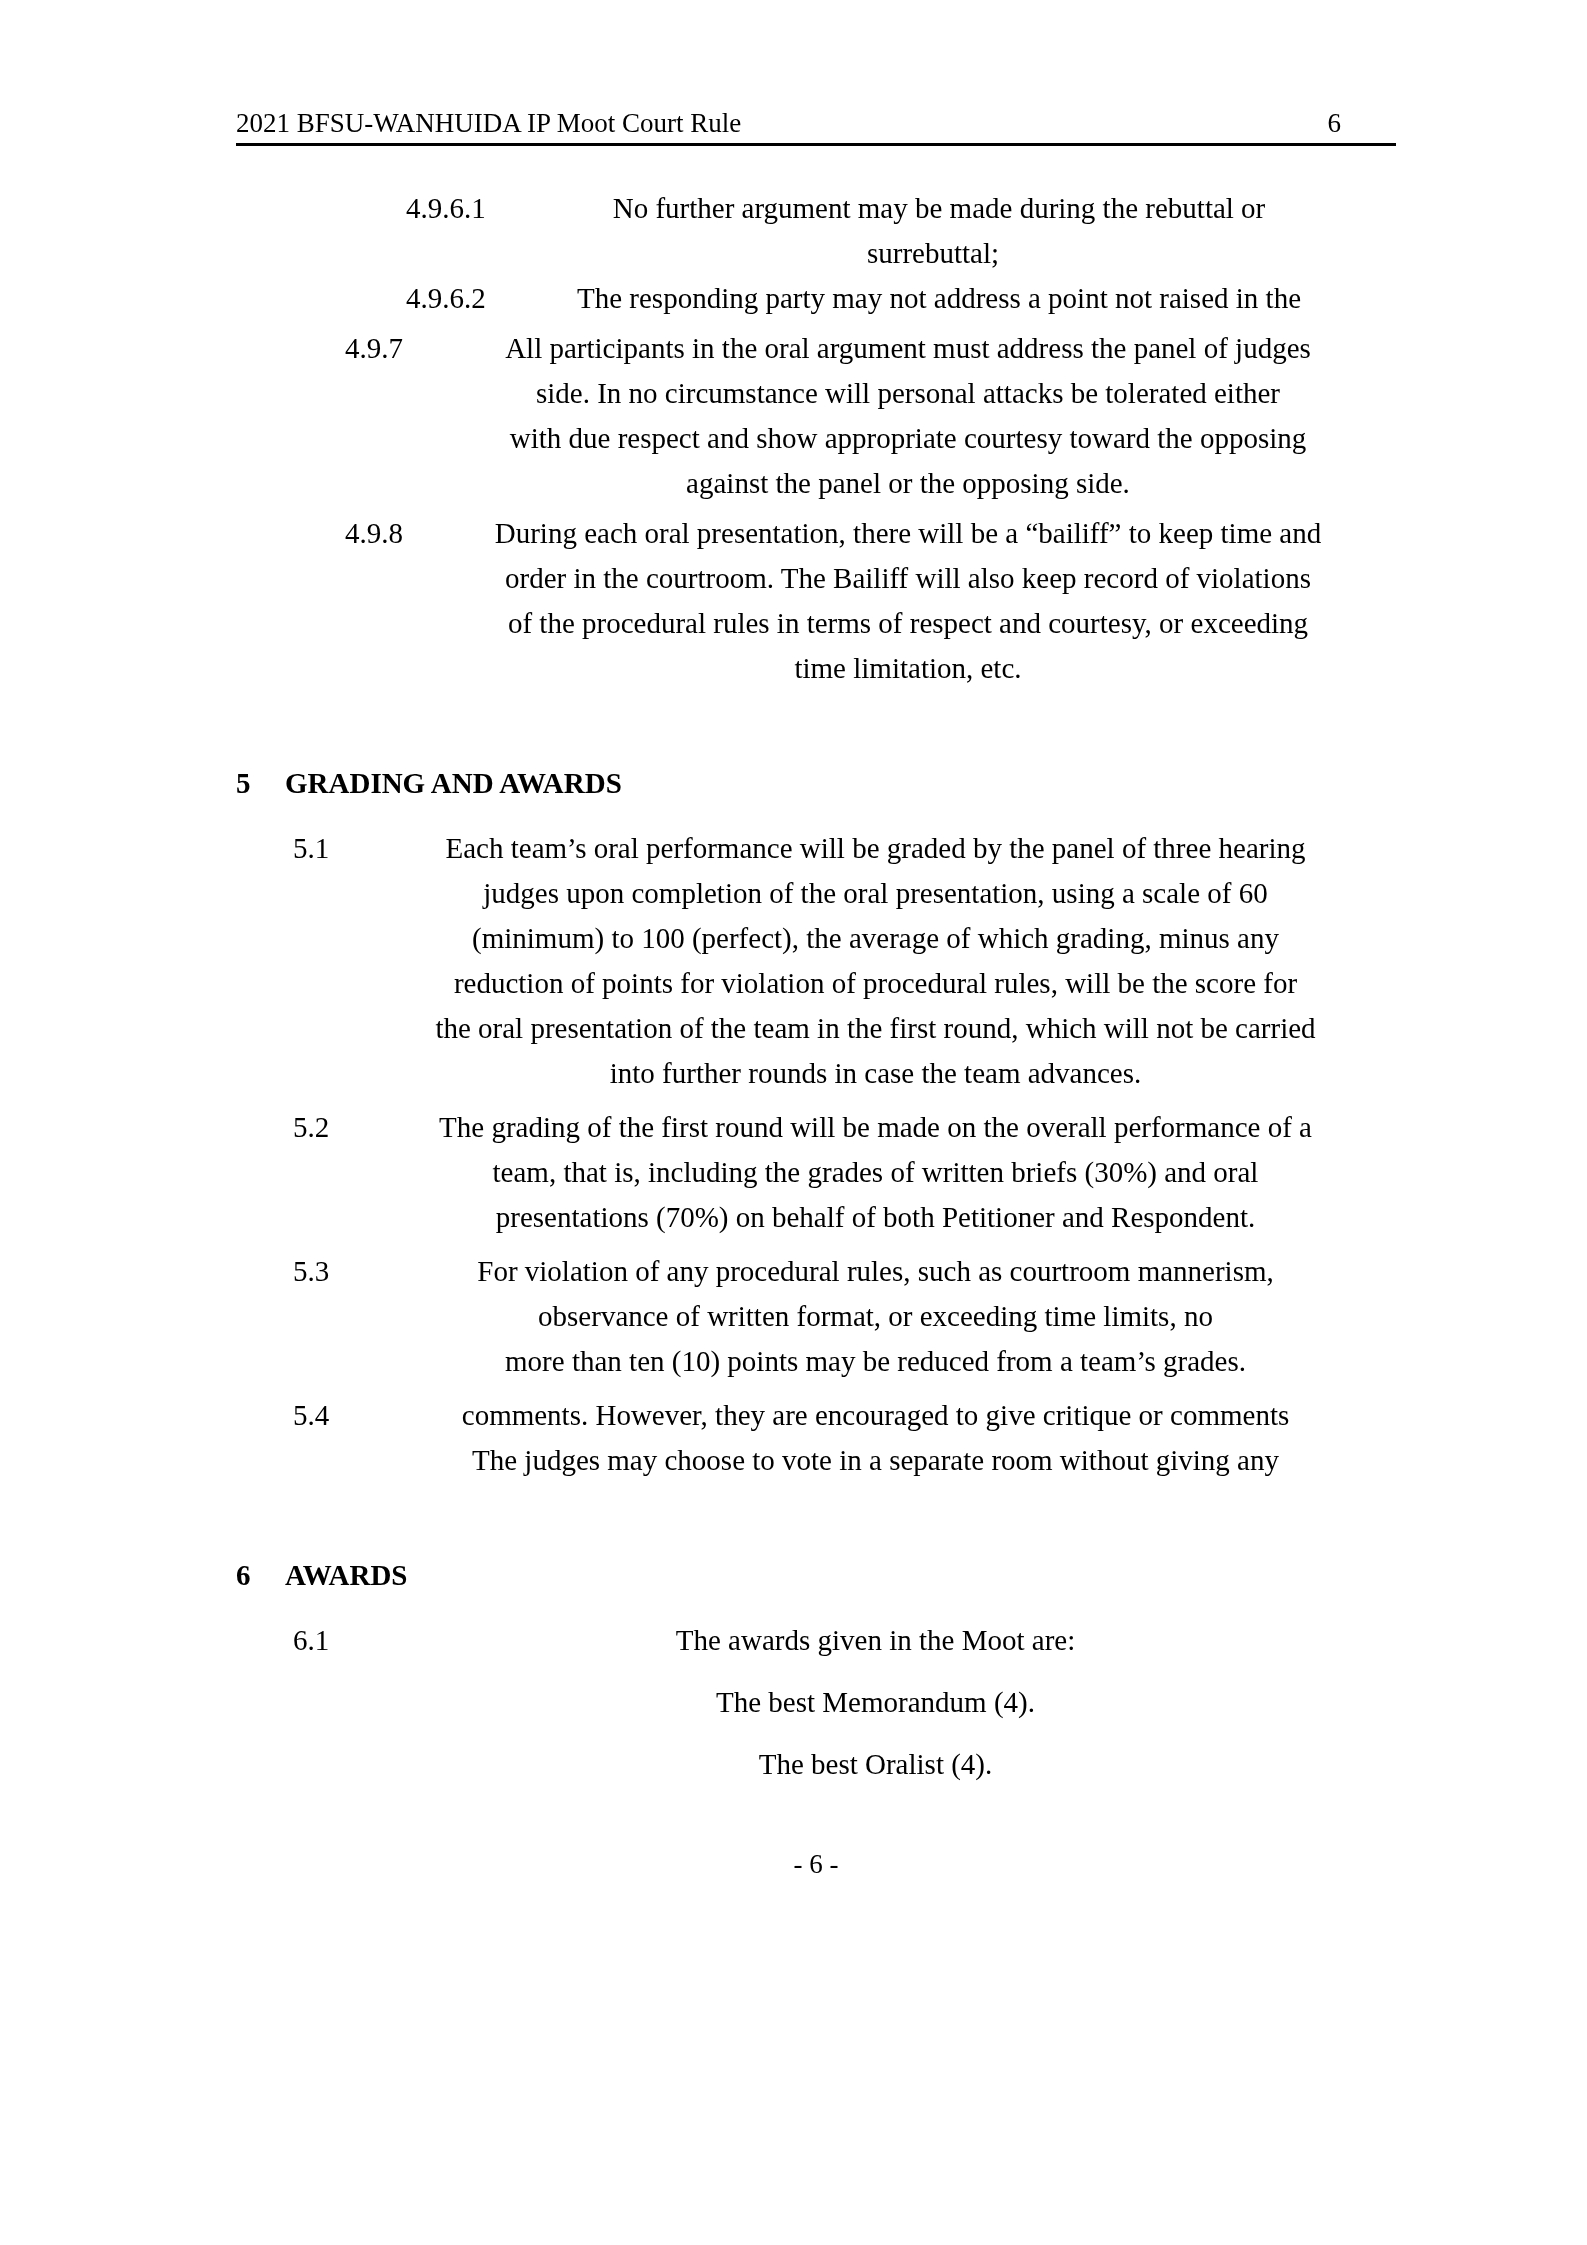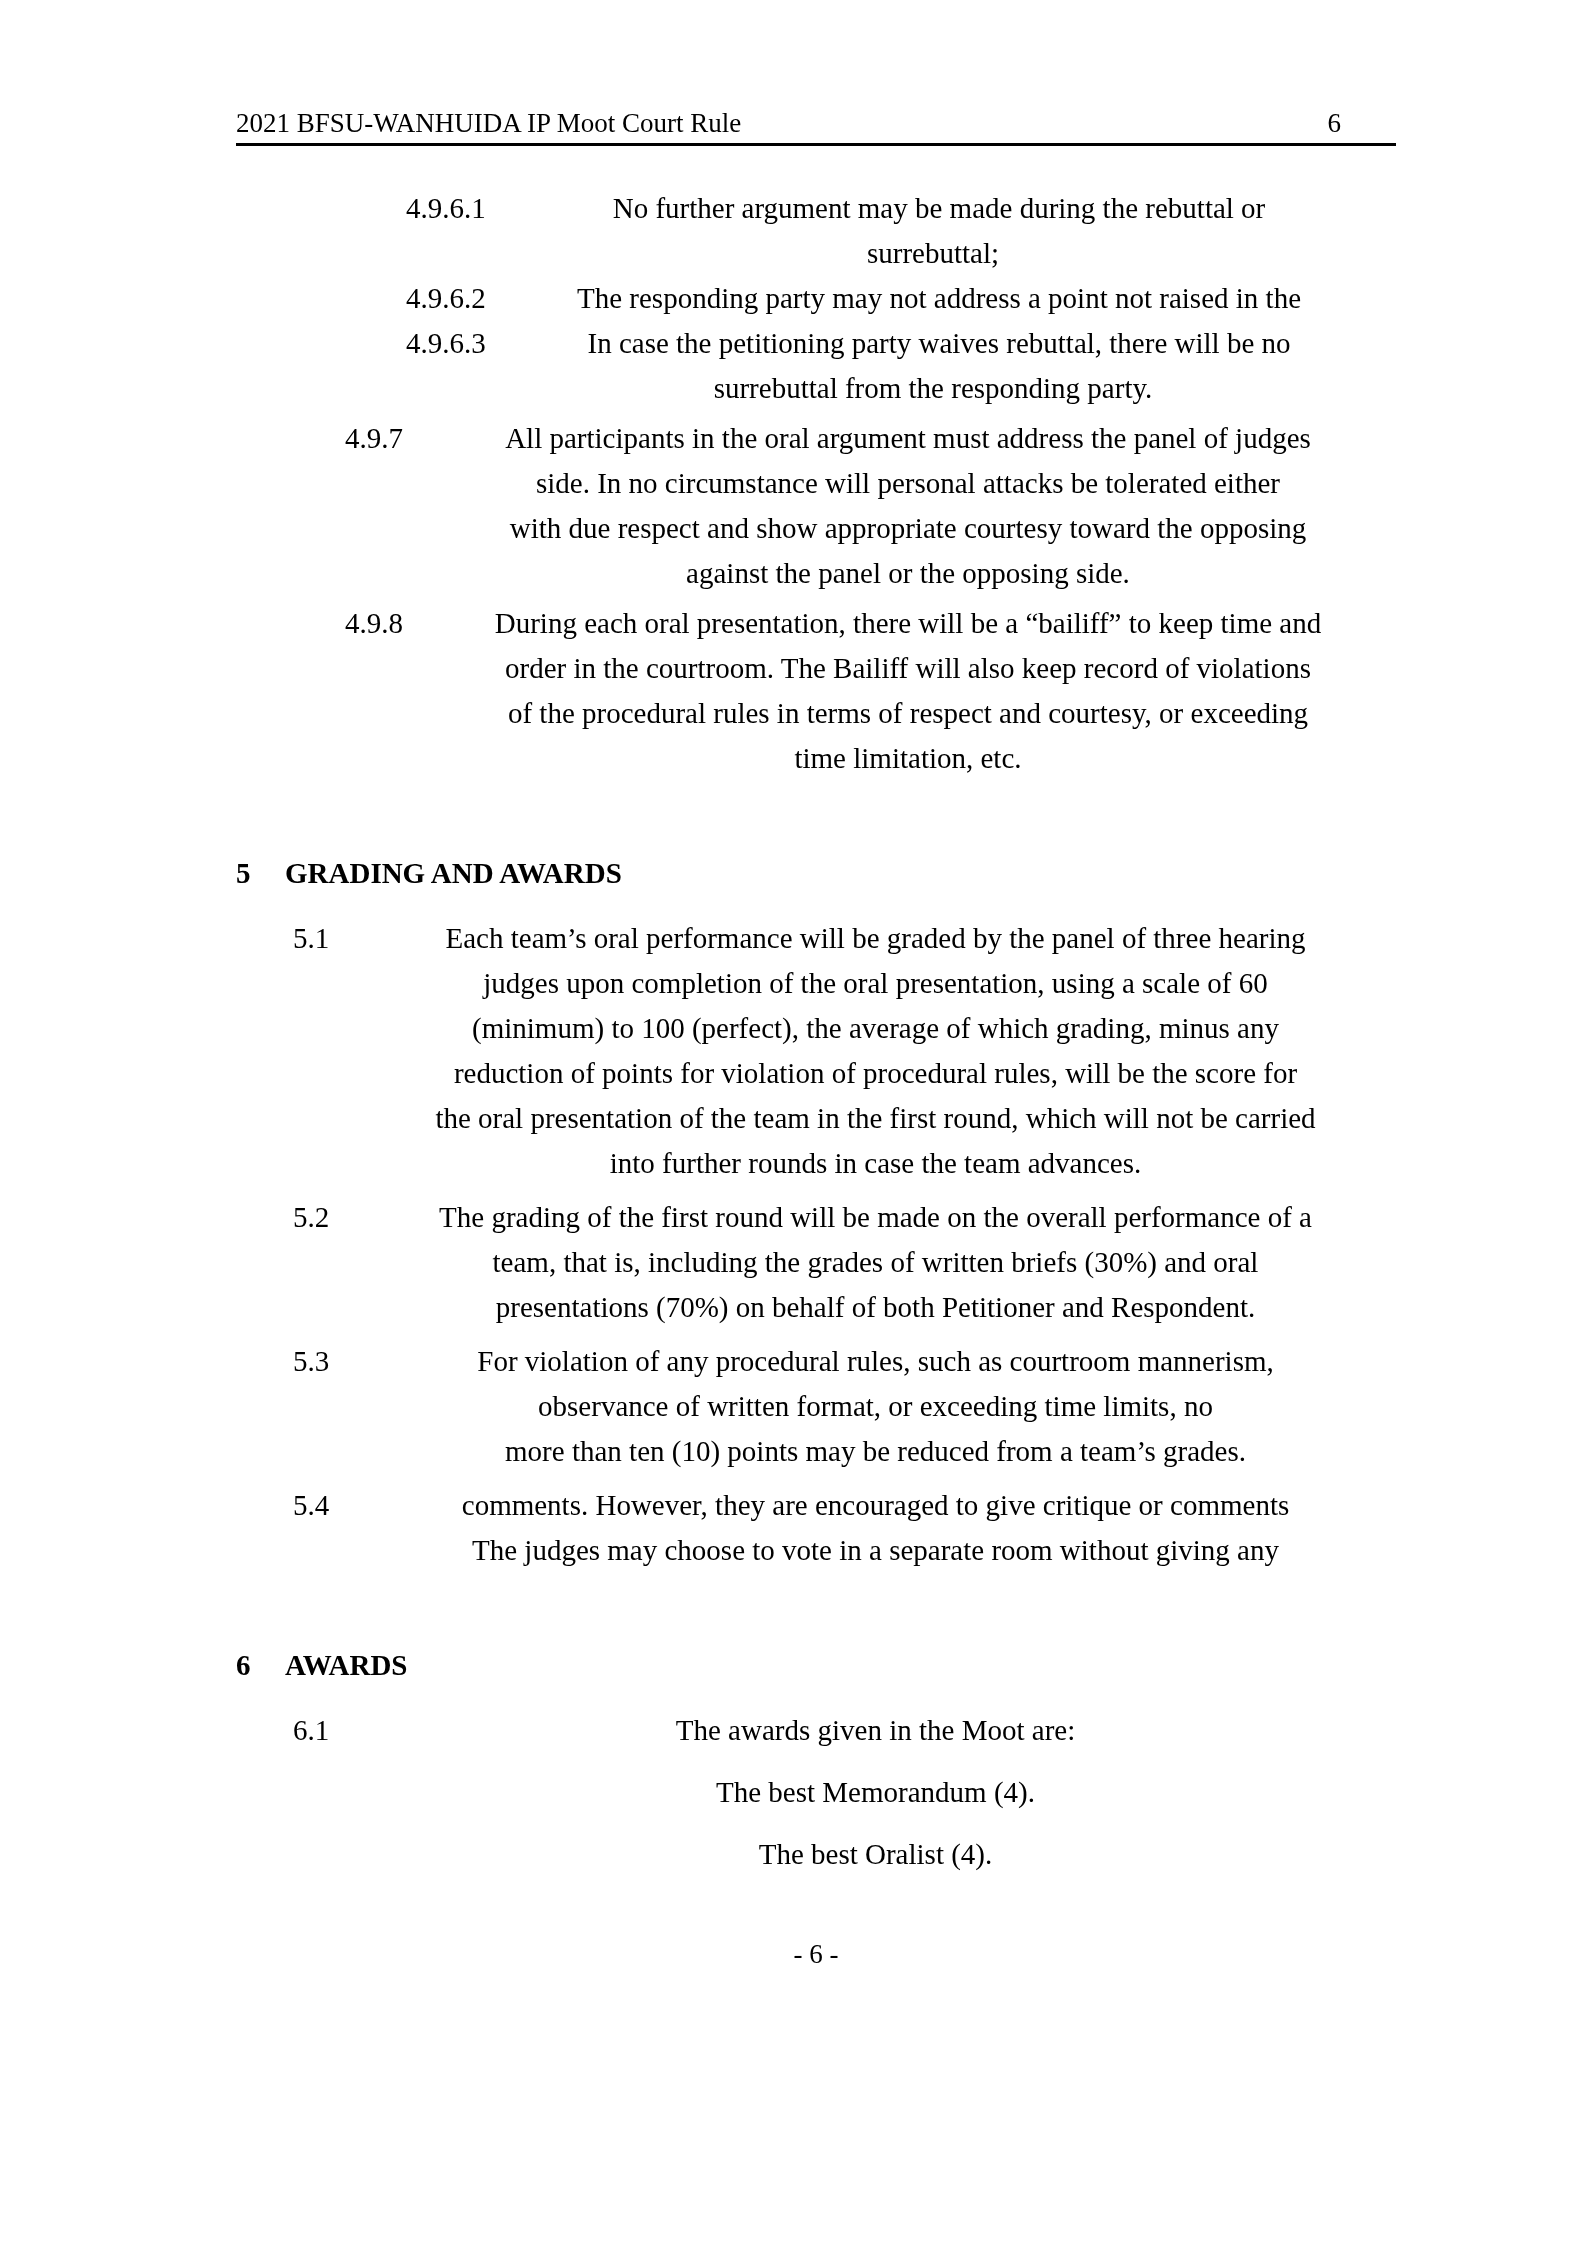--- a/index.html
+++ b/index.html
@@ -62,25 +62,20 @@
 
       <div class="sublist">
         <div class="para sub">
           <span class="num">4.9.6.1</span>
           <div class="line first">No further argument may be made during the rebuttal or</div>
           <div class="line">surrebuttal;</div>
         </div>
         <div class="para sub">
           <span class="num">4.9.6.2</span>
           <div class="line first">The responding party may not address a point not raised in the</div>
-        </div>
-        <div class="para sub">
-          <span class="num">4.9.6.3</span>
-          <div class="line first">In case the petitioning party waives rebuttal, there will be no</div>
-          <div class="line">surrebuttal from the responding party.</div>
         </div>
       </div>
 
       <div class="para l2">
         <span class="num">4.9.7</span>
         <div class="line">All participants in the oral argument must address the panel of judges</div>
         <div class="line">side. In no circumstance will personal attacks be tolerated either</div>
         <div class="line">with due respect and show appropriate courtesy toward the opposing</div>
         <div class="line">against the panel or the opposing side.</div>
       </div>

